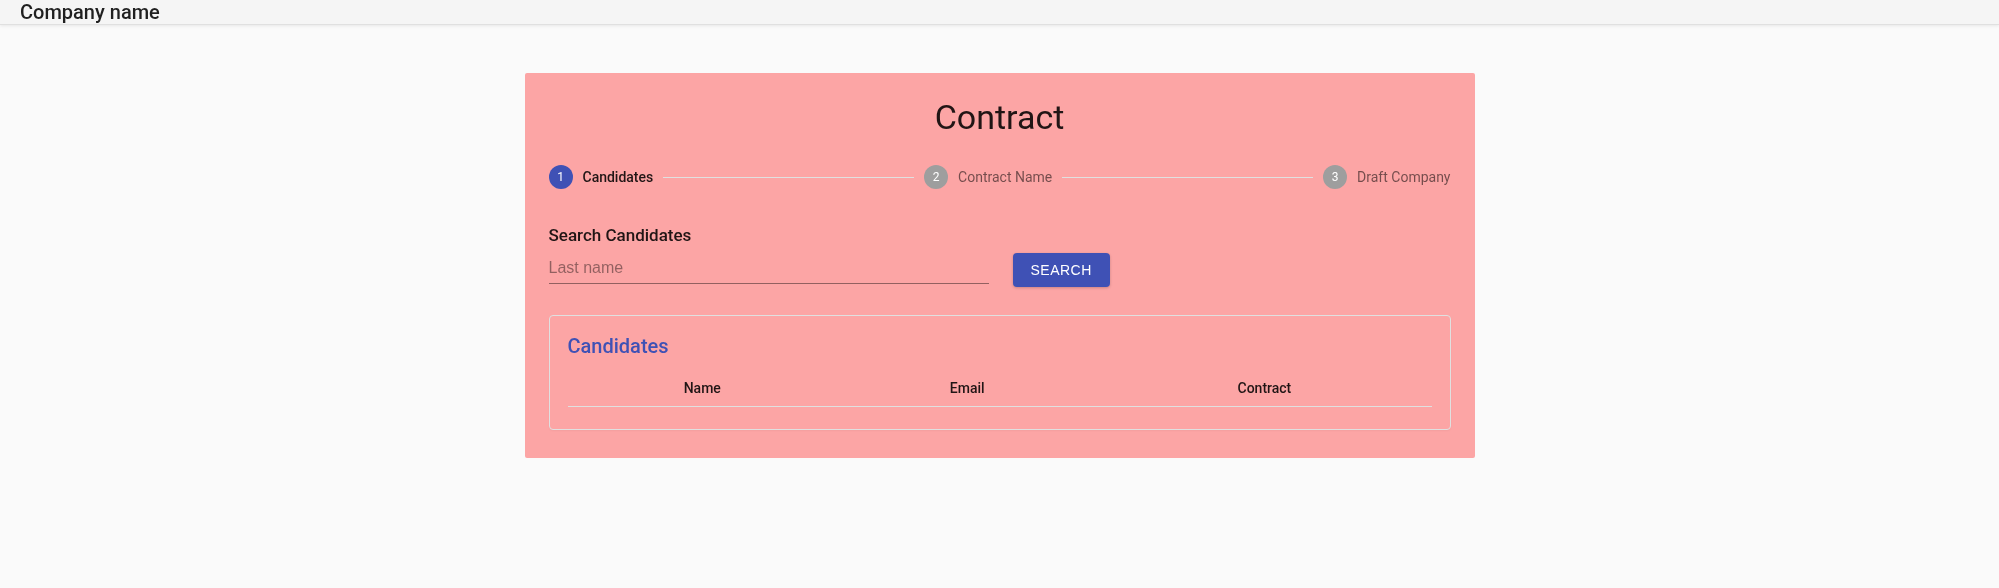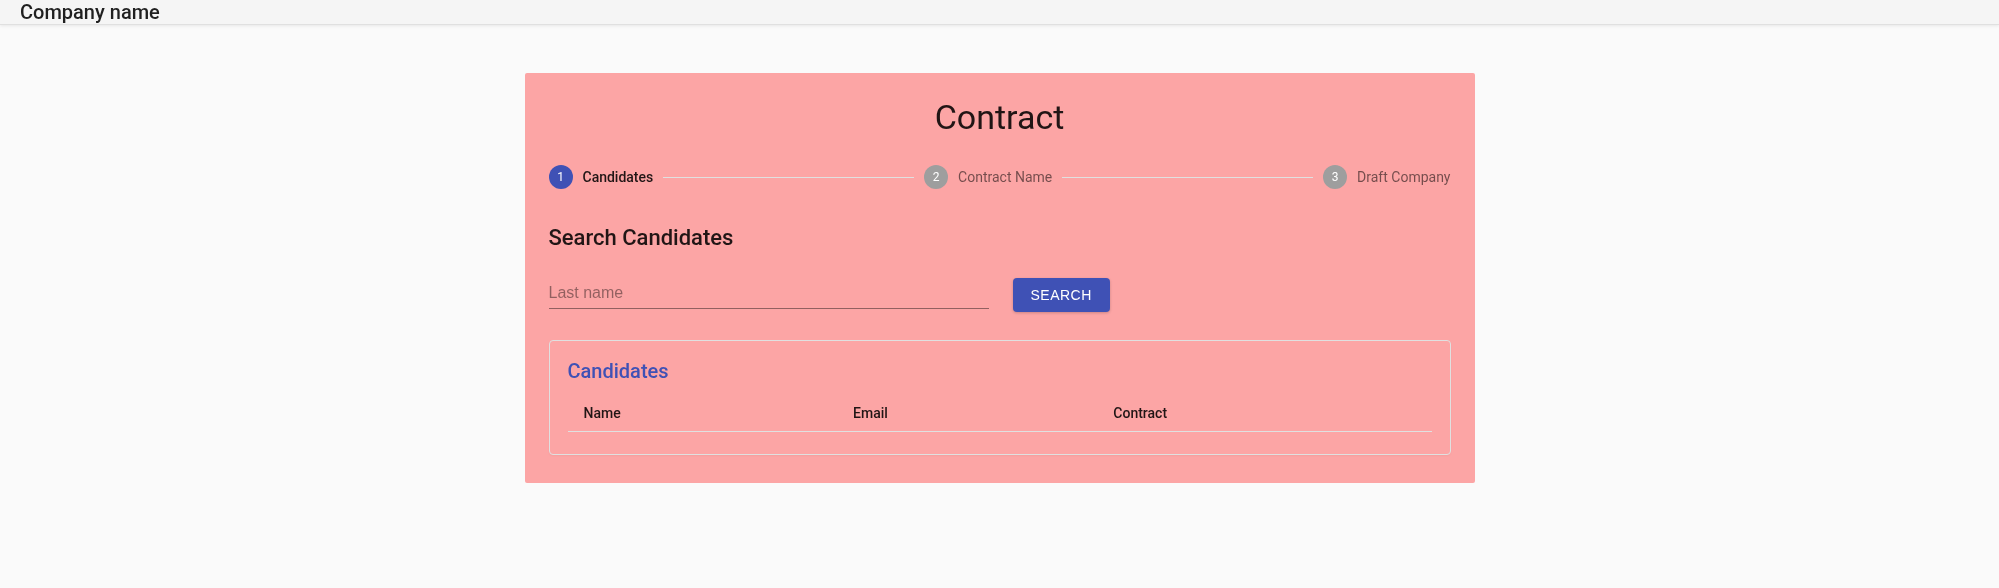--- a/index.html
+++ b/index.html
@@ -81,24 +81,24 @@
       font-weight: 500;
     }
     .step-line {
       flex: 1 1 auto;
       height: 1px;
       background: #e0e0e0;
       margin: 0 10px;
     }
     
     .section-heading {
-      font-size: 22px;
-      font-weight: 500;
-      color: rgba(0,0,0,0.87);
-      margin-bottom: 28px;
+      font-size: 17px;
+      font-weight: 500;
+      color: rgba(0,0,0,0.87);
+      margin-bottom: 8px;
     }
     .search-row {
       display: flex;
       align-items: flex-start;
       gap: 24px;
       margin-bottom: 28px;
     }
     .text-field {
       position: relative;
       width: 440px;
@@ -141,21 +141,21 @@
       color: #3f51b5;
       font-size: 20px;
       font-weight: 500;
       margin-bottom: 14px;
     }
     table.results {
       width: 100%;
       border-collapse: collapse;
     }
     table.results th {
-      text-align: left;
+      text-align: center;
       font-size: 14px;
       font-weight: 500;
       color: rgba(0,0,0,0.87);
       padding: 8px 16px 10px 16px;
       border-bottom: 1px solid #e0e0e0;
     }
     
     .action-row {
       display: flex;
       justify-content: flex-end;

